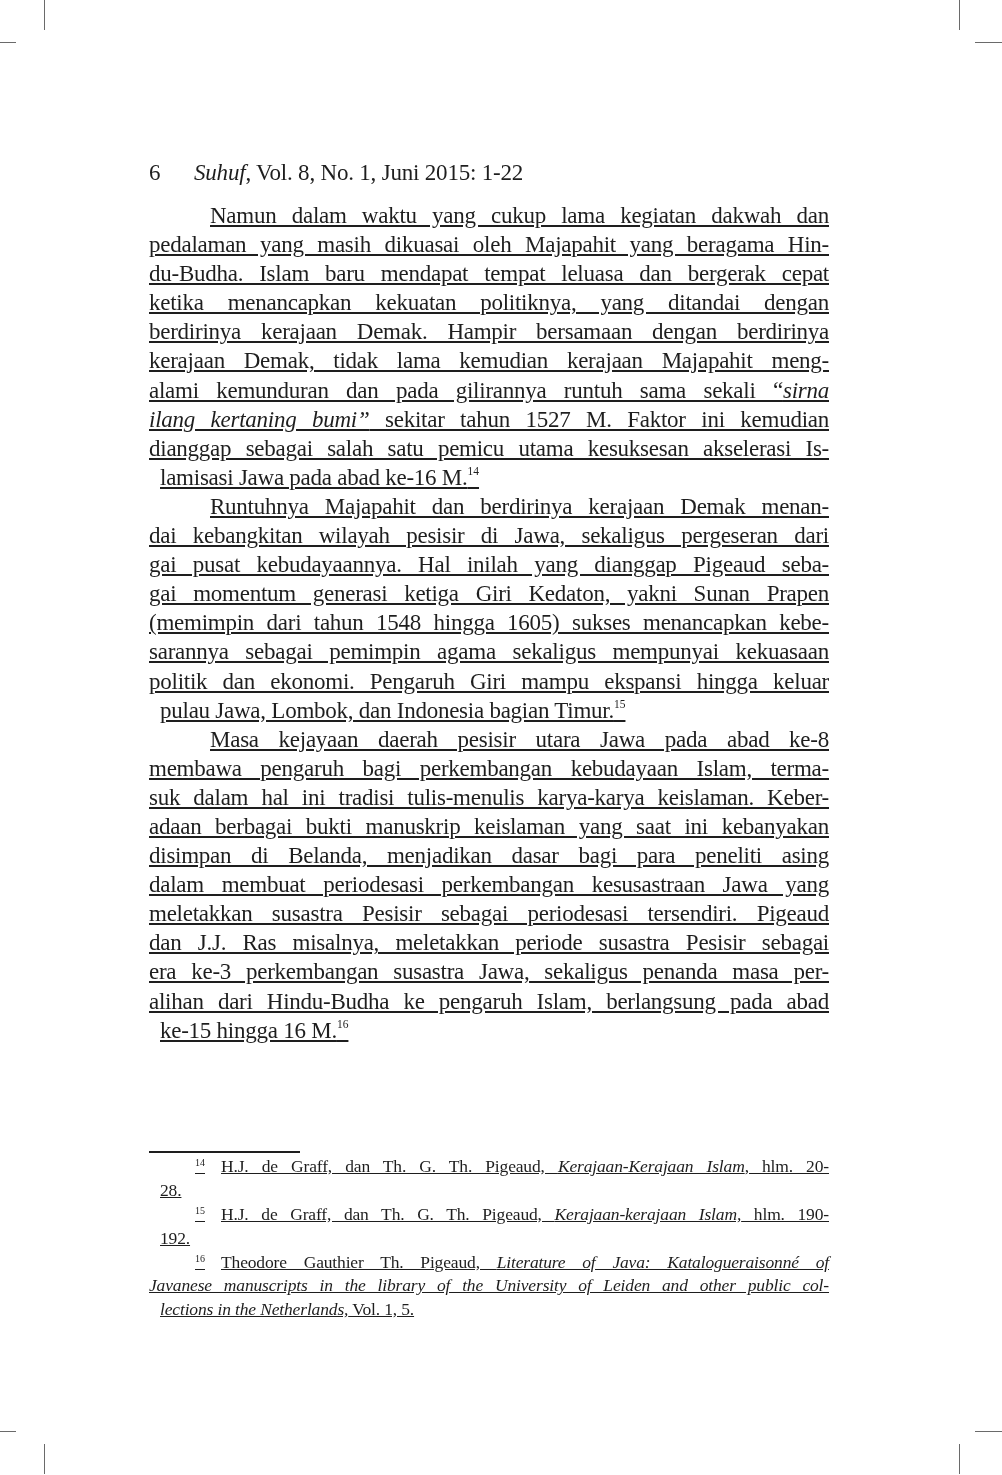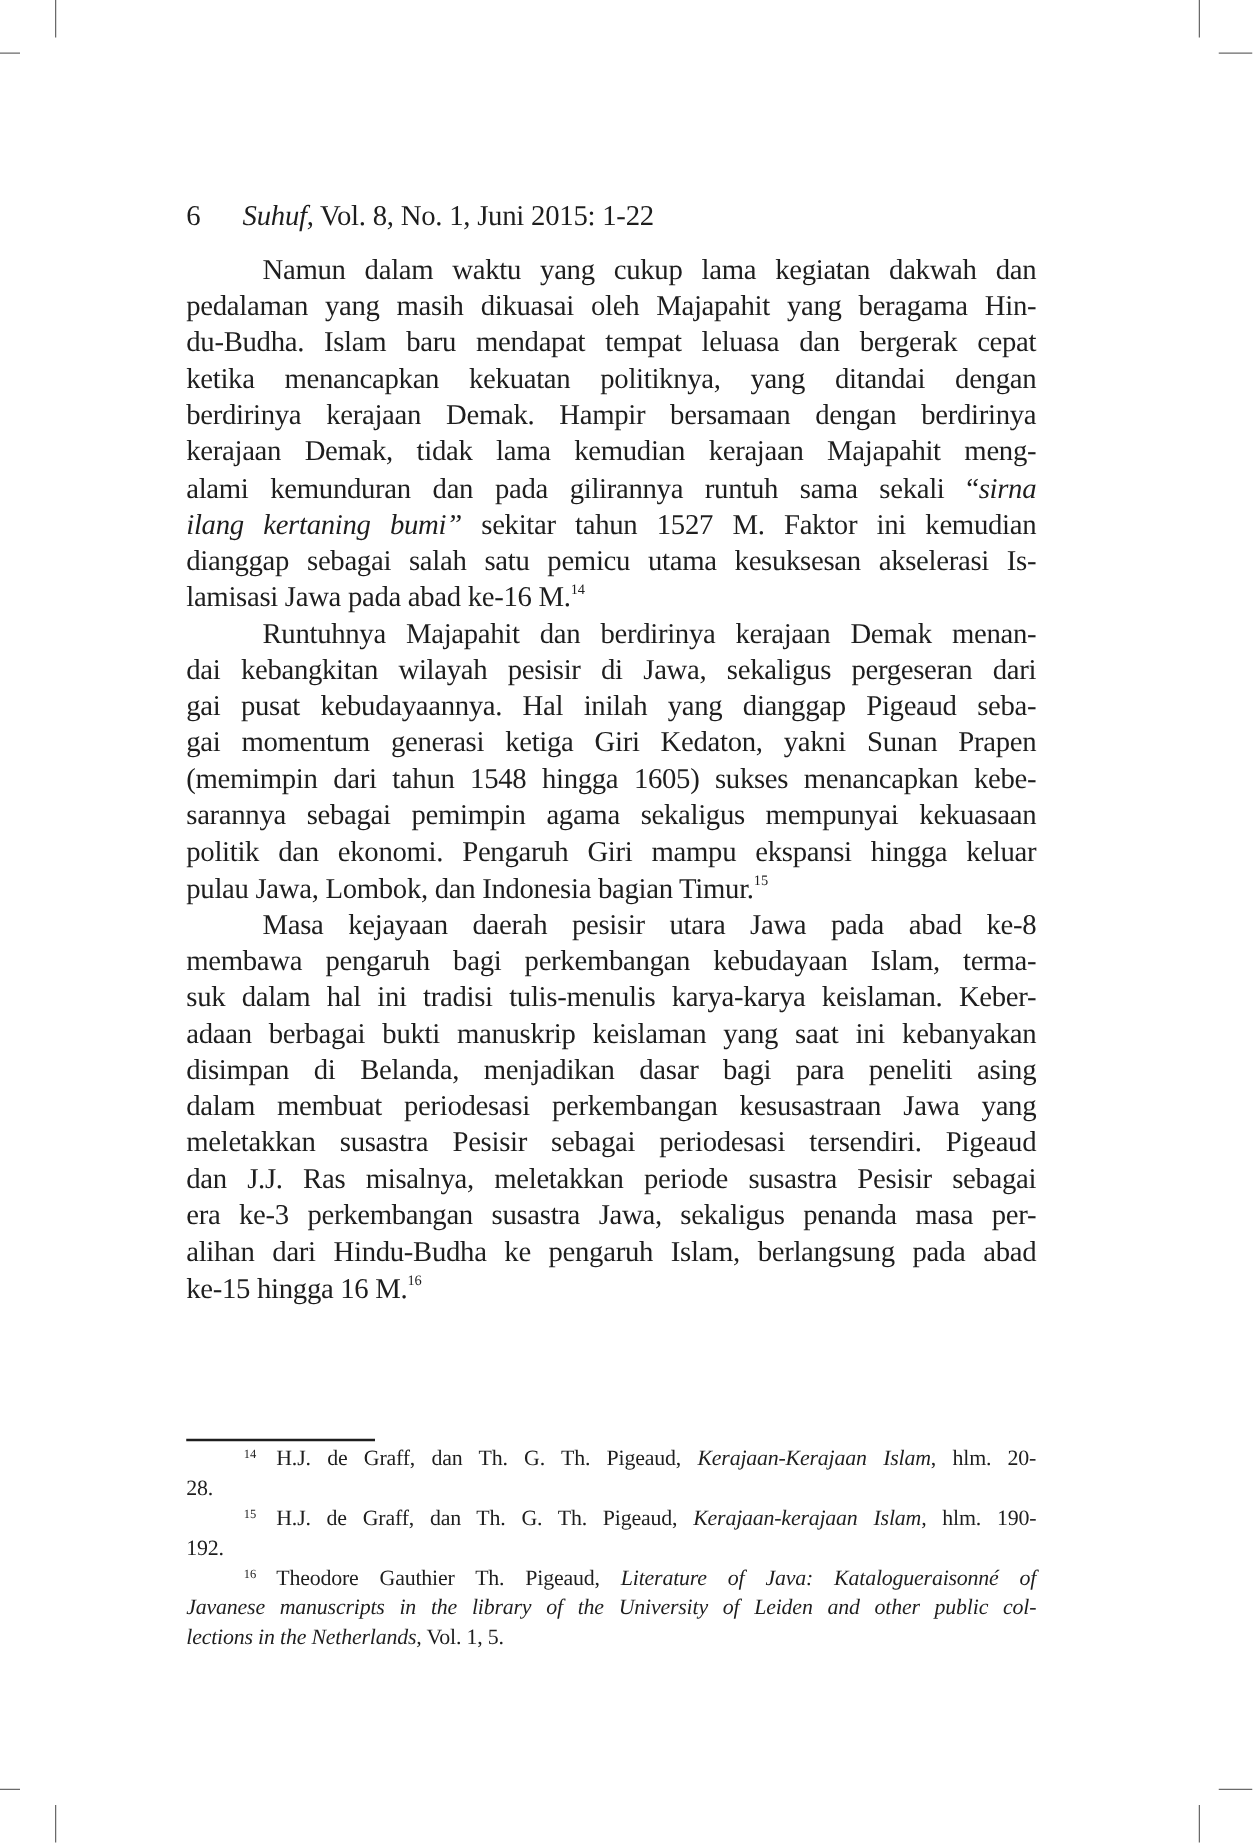--- a/index.html
+++ b/index.html
@@ -4,22 +4,22 @@
 <style>
   html,body{margin:0;padding:0;background:#fff;}
   body{width:1002px;height:1475px;position:relative;overflow:hidden;
        font-family:"Liberation Serif","DejaVu Serif",serif;color:#1e1e1e;}
   .crop{position:absolute;background:#6a6a6a;}
   .cv{width:1px;height:30px;}
   .ch{height:1px;width:16px;}
   .header{position:absolute;left:149px;top:160px;font-size:23px;letter-spacing:-0.2px;white-space:nowrap;}
   .header .pnum{display:inline-block;width:45px;}
   .body{position:absolute;left:149px;top:201px;width:680px;font-size:23px;line-height:29.1px;letter-spacing:-0.25px;}
-  .line{display:block;height:29.1px;white-space:nowrap;text-align:justify;text-align-last:justify;}
-  .line.last{text-align-last:left;}
+  .line{display:block;height:29.1px;white-space:nowrap;text-align:justify;text-align-last:justify;text-decoration:underline;}
+  .line.last{text-align-last:left;margin-left:11px;}
   .indent{padding-left:61px;}
   sup{font-size:11.5px;vertical-align:0;position:relative;top:-10px;letter-spacing:0;}
   .rule{position:absolute;left:149px;top:1151px;width:151px;height:2px;background:#1e1e1e;}
   .fn{position:absolute;left:149px;top:1155px;width:680px;font-size:17.5px;line-height:23.9px;letter-spacing:-0.15px;}
   .fn .line{height:23.9px;}
   .fn .fnindent{padding-left:46px;}
   .fn sup{font-size:10px;top:-6px;margin-right:16px;}
   i{font-style:italic;}
 </style>
 </head>

